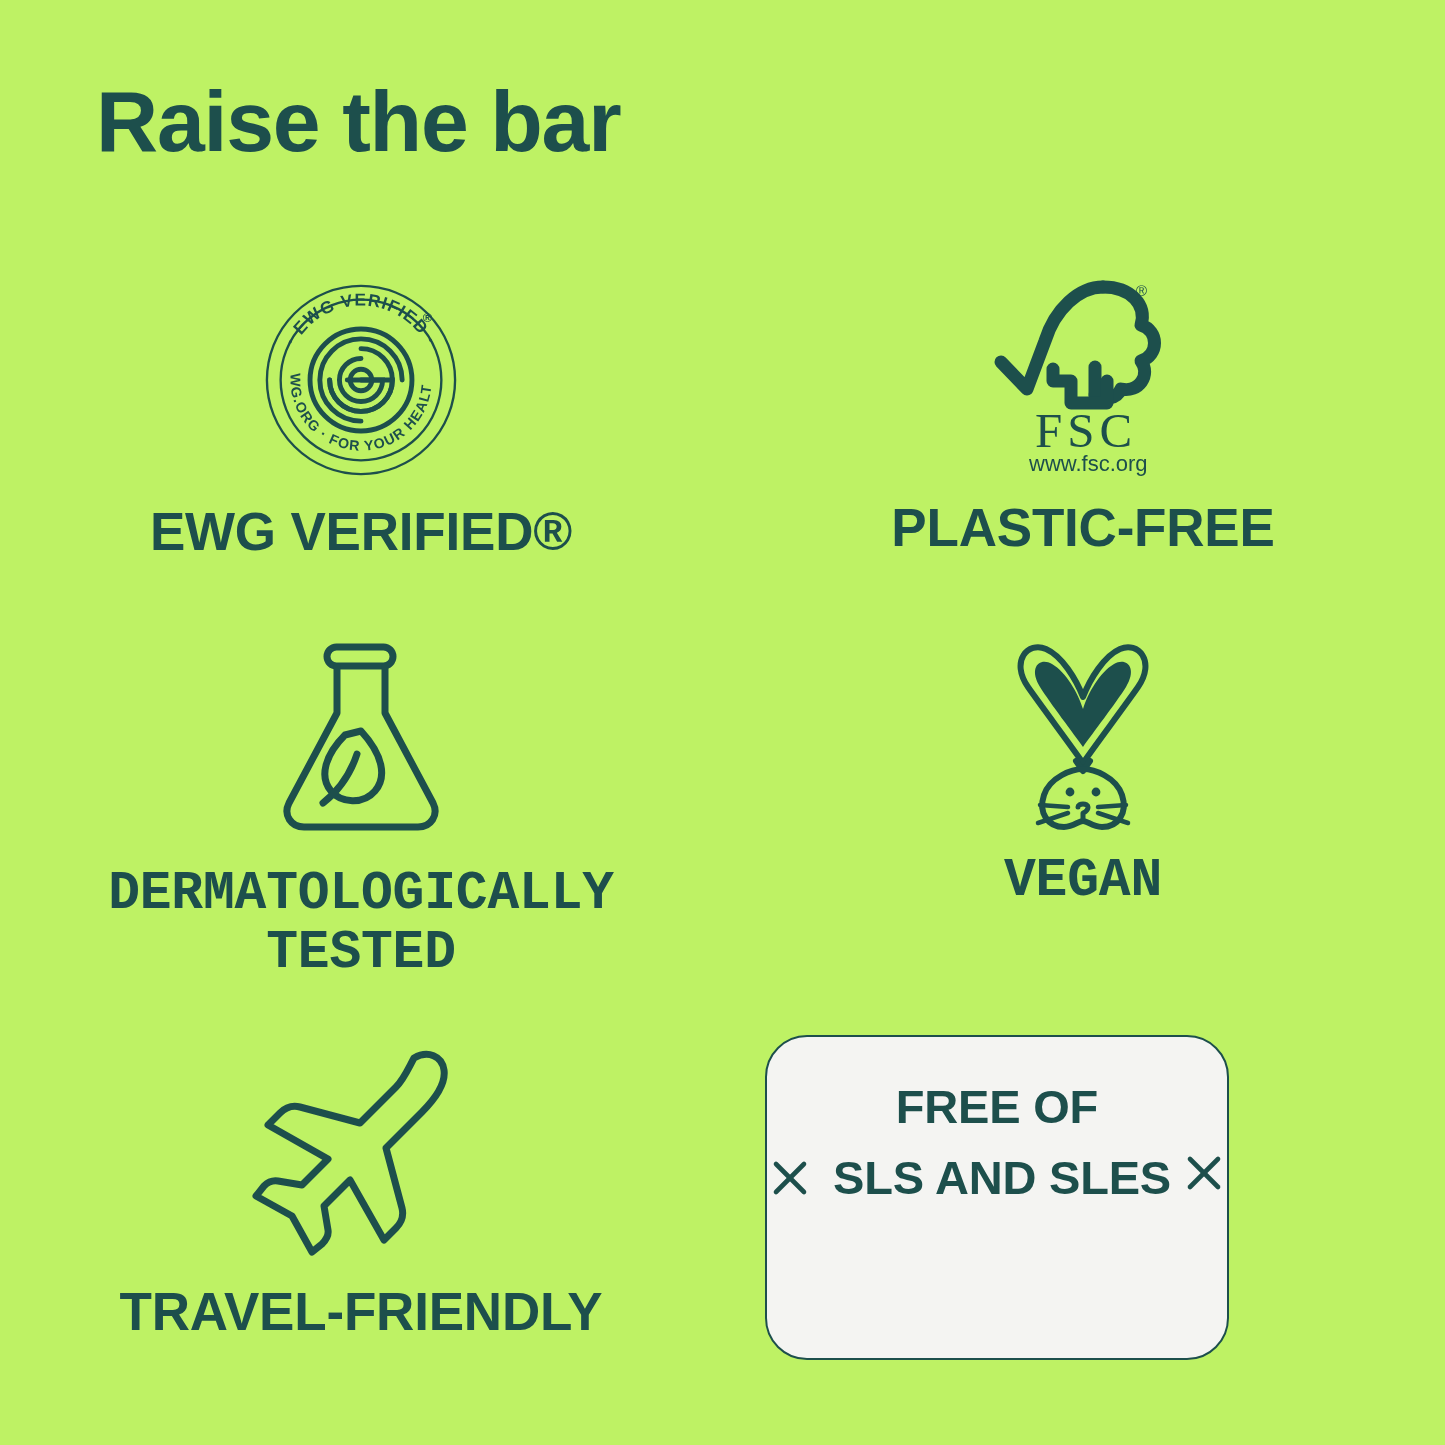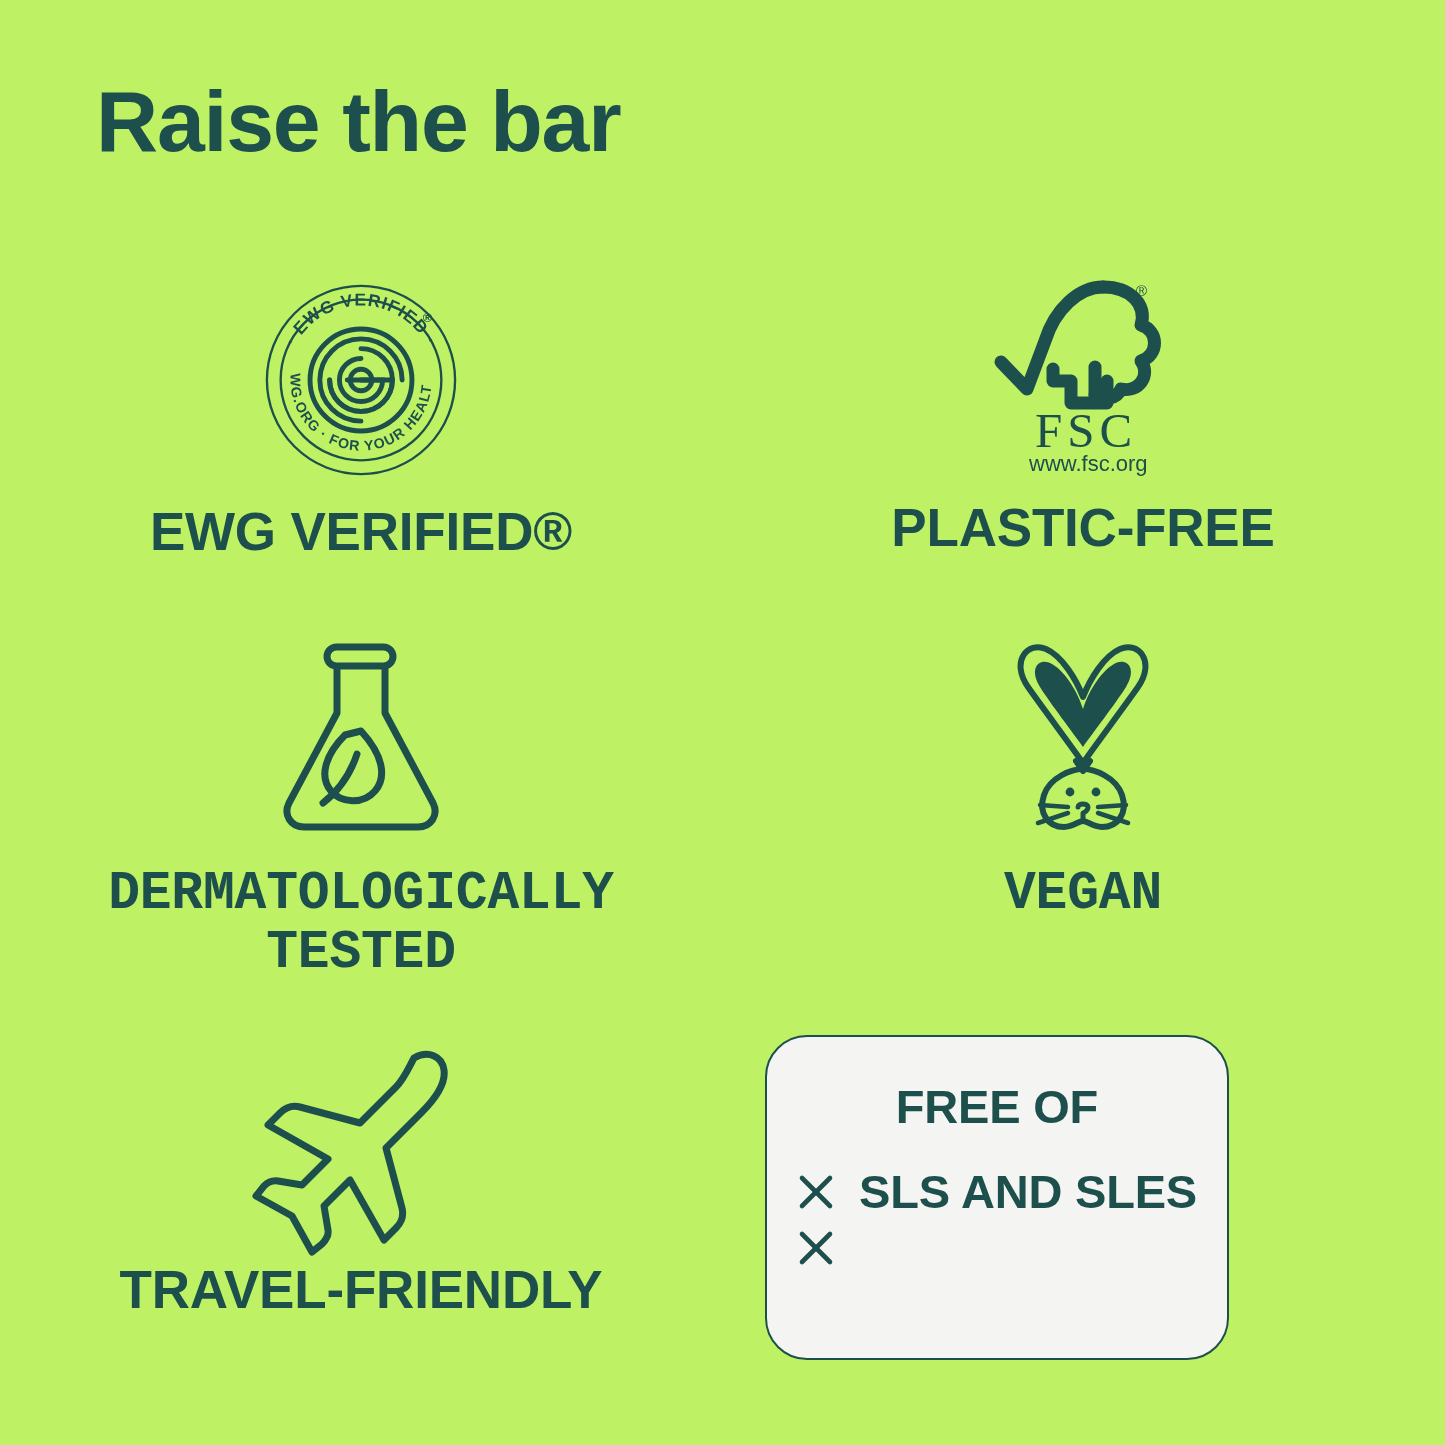--- a/index.html
+++ b/index.html
@@ -82,24 +82,24 @@
   .ewg .icon-wrap { height: 200px; margin-top: 30px; }
   .ewg .badge-label { margin-top: 22px; }
 
   .fsc .icon-wrap { height: 210px; margin-top: 18px; }
   .fsc .badge-label { margin-top: 20px; }
 
   .derm .icon-wrap { height: 200px; margin-top: 25px; }
   .derm .badge-label { margin-top: 28px; max-width: 640px; }
 
   .vegan .icon-wrap { height: 205px; margin-top: 20px; }
-  .vegan .badge-label { margin-top: 28px; }
+  .vegan .badge-label { margin-top: 15px; }
 
   .travel .icon-wrap { height: 220px; margin-top: 20px; }
-  .travel .badge-label { }
+  .travel .badge-label { margin-top: 22px; }
 
   
   .freeof-card {
     position: absolute;
     left: 765px;
     top: 1035px;
     width: 464px;
     height: 325px;
     box-sizing: border-box;
     border: 2.5px solid #1d4f4c;
@@ -111,23 +111,23 @@
     padding-top: 42px;
   }
   .freeof-title {
     font-size: 47px;
     font-weight: 700;
     letter-spacing: -0.2px;
     color: #1d4f4c;
     text-transform: uppercase;
   }
   .freeof-list {
-    margin-top: 34px;
-    display: flex;
-    flex-direction: column;
+    margin-top: 20px;
+    display: flex;
+    flex-direction: row;
     gap: 14px;
     align-items: flex-start;
   }
   .freeof-item {
     display: flex;
     align-items: center;
     gap: 24px;
   }
   .freeof-x {
     flex: 0 0 auto;

